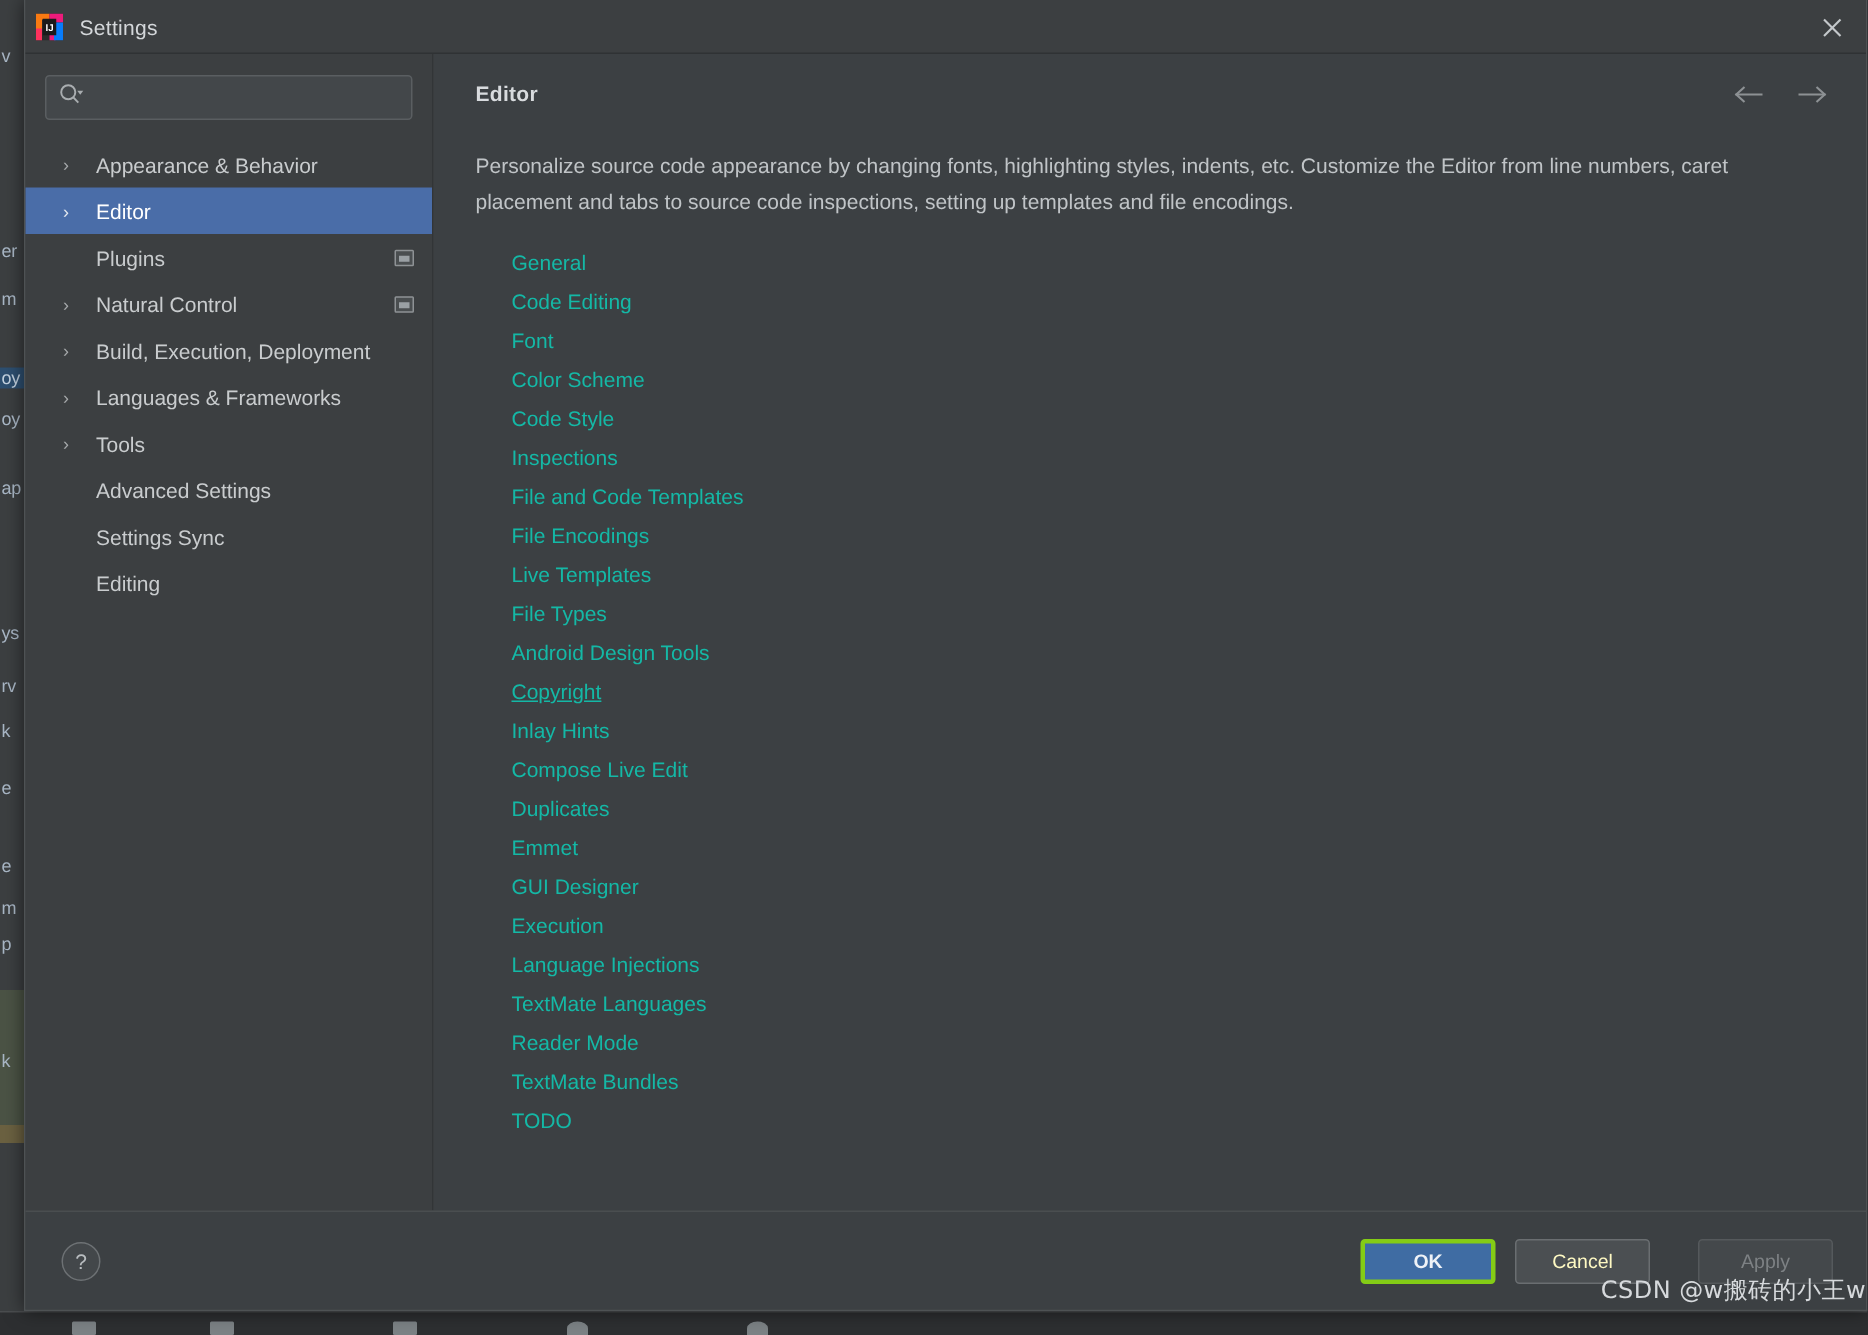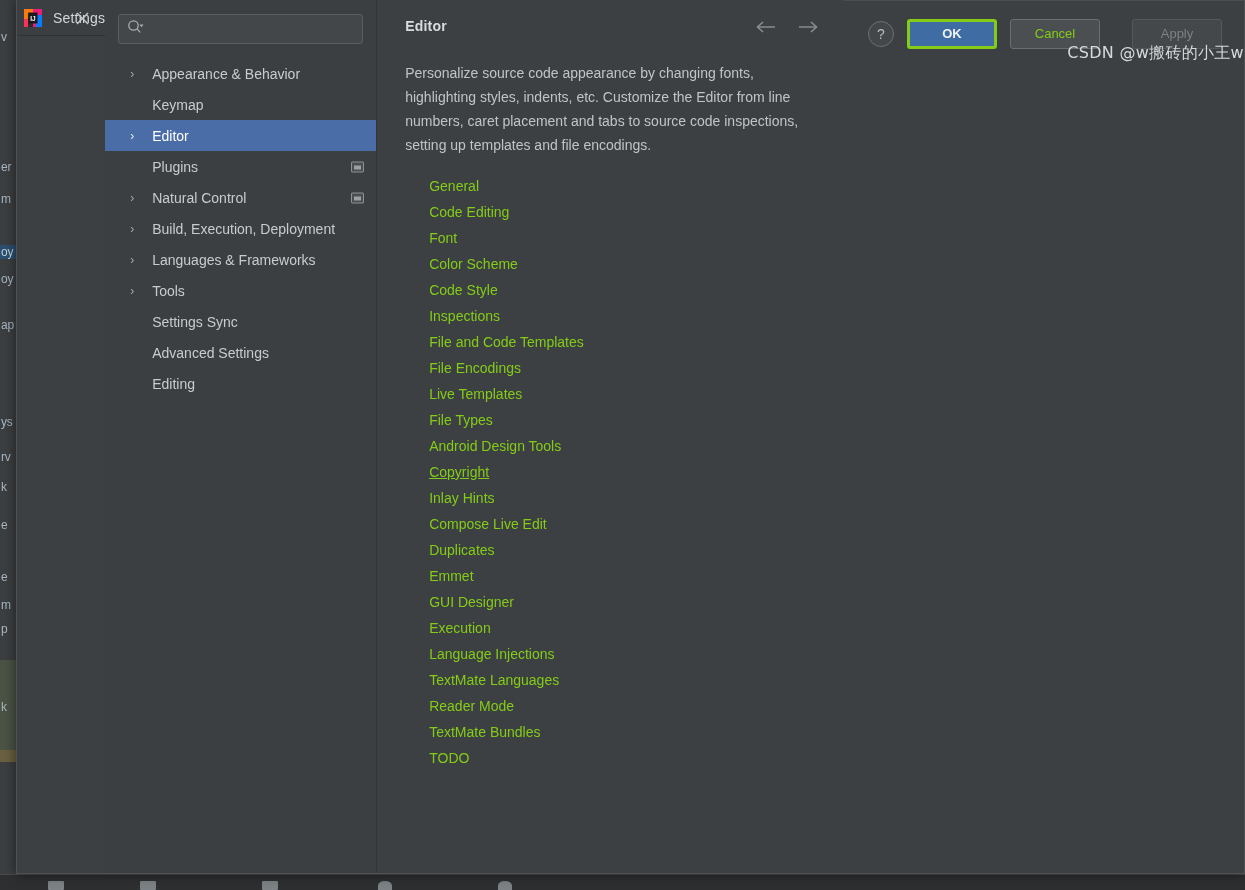--- a/index.html
+++ b/index.html
@@ -47,21 +47,21 @@
   }
   .tb-ico.round { border-radius: 50% 50% 0 0; width: 14px; }
 
   
   .dialog {
     position: absolute; left: 16px; top: 0; width: 1229px; height: 874px;
     background: #3c4043;
     border: 1px solid #4e5254;
     border-top: none;
     box-shadow: 0 0 12px rgba(0,0,0,.55);
-    display: flex; flex-direction: row;
+    display: flex; flex-direction: column;
   }
 
   
   .titlebar {
     height: 36px; min-height: 36px;
     background: #3c3f41;
     display: flex; align-items: center;
     border-bottom: 1px solid #2f3234;
     position: relative;
   }
@@ -142,21 +142,21 @@
     font-size: 14px; font-weight: bold; color: #d8dbde; letter-spacing: .2px;
   }
   .nav-arrows { display: flex; gap: 18px; padding-top: 1px; }
   .nav-arrow { cursor: pointer; }
   .page-desc {
     margin-top: 22px; font-size: 14px; line-height: 24px;
     color: #c0c4c7; max-width: 865px;
   }
   .link-list { margin-top: 16px; padding-left: 24px; }
   .link-item {
-    font-size: 14px; color: #84cc16; line-height: 26px;
+    font-size: 14px; color: #14b8a6; line-height: 26px;
     cursor: pointer; width: max-content;
   }
   .link-item.hovered { text-decoration: underline; }
 
   
   .footer {
     height: 66px; min-height: 66px;
     background: #3c4043;
     border-top: 1px solid #4a4e50;
     display: flex; align-items: center;
@@ -170,21 +170,21 @@
     font-size: 14px; cursor: pointer; background: #43474a;
   }
   .footer-spacer { flex: 1; }
   .btn {
     min-width: 90px; height: 30px; border-radius: 3px;
     font-size: 13px; display: flex; align-items: center; justify-content: center;
     margin-left: 13px; cursor: pointer;
     font-family: "Liberation Sans", sans-serif;
   }
   .btn-ok { background: #3f6ca3; border: 3px solid #84cc16; color: #eef2f7; font-weight: bold; }
-  .btn-cancel { background: #4b4f52; border: 1px solid #6a6e71; color: #84cc16; }
+  .btn-cancel { background: #4b4f52; border: 1px solid #6a6e71; color: #fef9c3; }
   .btn-apply { background: #44484b; border: 1px solid #55595c; color: #7d8184; cursor: default; margin-left: 32px; }
 
   .watermark {
     position: absolute; right: 0px; bottom: 2px;
     font-size: 16px; color: #d6d9dc;
     font-family: "DejaVu Sans", sans-serif;
     white-space: nowrap; letter-spacing: .3px;
   }
 </style>
 </head>
@@ -257,23 +257,20 @@
               </svg>
             </span>
             <input class="search-input" value="" placeholder="" style="">
           </div>
         </div>
         <div id="tree">
             <div class="tree-item">
               <span class="chev">›</span>
               <span class="tlabel">Appearance &amp; Behavior</span>
             </div>
-            <div class="tree-item no-chev">
-              <span class="tlabel">Keymap</span>
-            </div>
             <div class="tree-item selected">
               <span class="chev">›</span>
               <span class="tlabel">Editor</span>
             </div>
             <div class="tree-item no-chev">
               <span class="tlabel">Plugins</span>
               <span class="badge-ico"></span>
             </div>
             <div class="tree-item">
               <span class="chev">›</span>
@@ -286,24 +283,24 @@
             </div>
             <div class="tree-item">
               <span class="chev">›</span>
               <span class="tlabel">Languages &amp; Frameworks</span>
             </div>
             <div class="tree-item">
               <span class="chev">›</span>
               <span class="tlabel">Tools</span>
             </div>
             <div class="tree-item no-chev">
+              <span class="tlabel">Advanced Settings</span>
+            </div>
+            <div class="tree-item no-chev">
               <span class="tlabel">Settings Sync</span>
-            </div>
-            <div class="tree-item no-chev">
-              <span class="tlabel">Advanced Settings</span>
             </div>
             <div class="tree-item no-chev">
               <span class="tlabel">Editing</span>
             </div>
           </div>
       </div>
 
       <div class="content">
         <div class="content-head">
           <div class="page-title">Editor</div>

